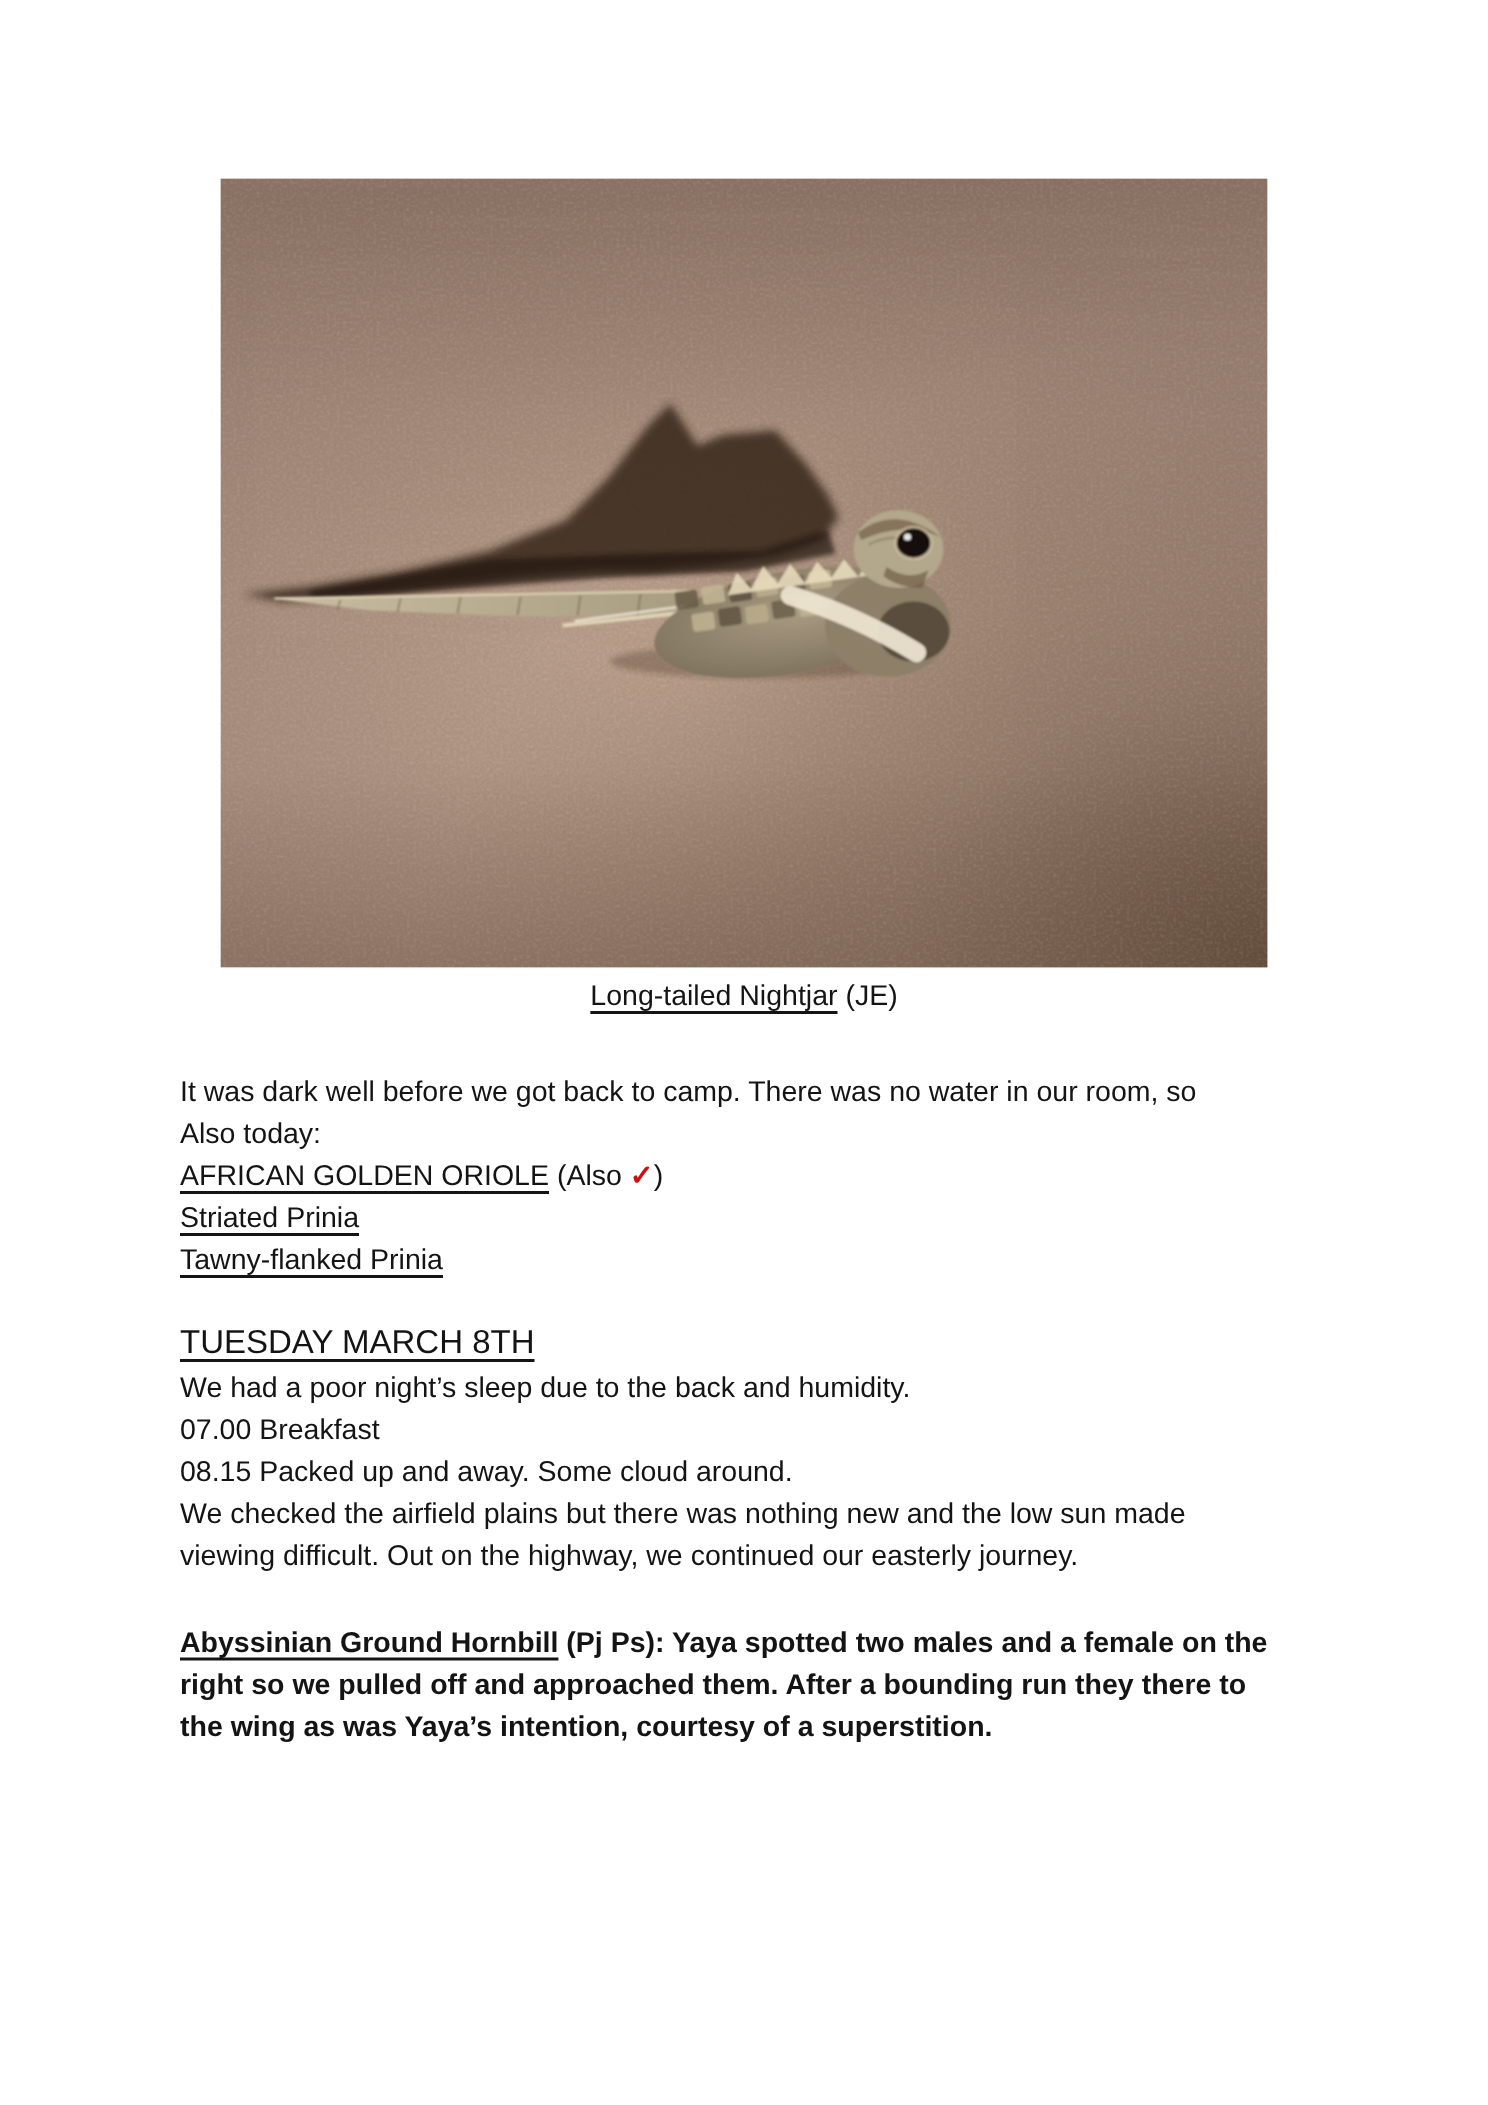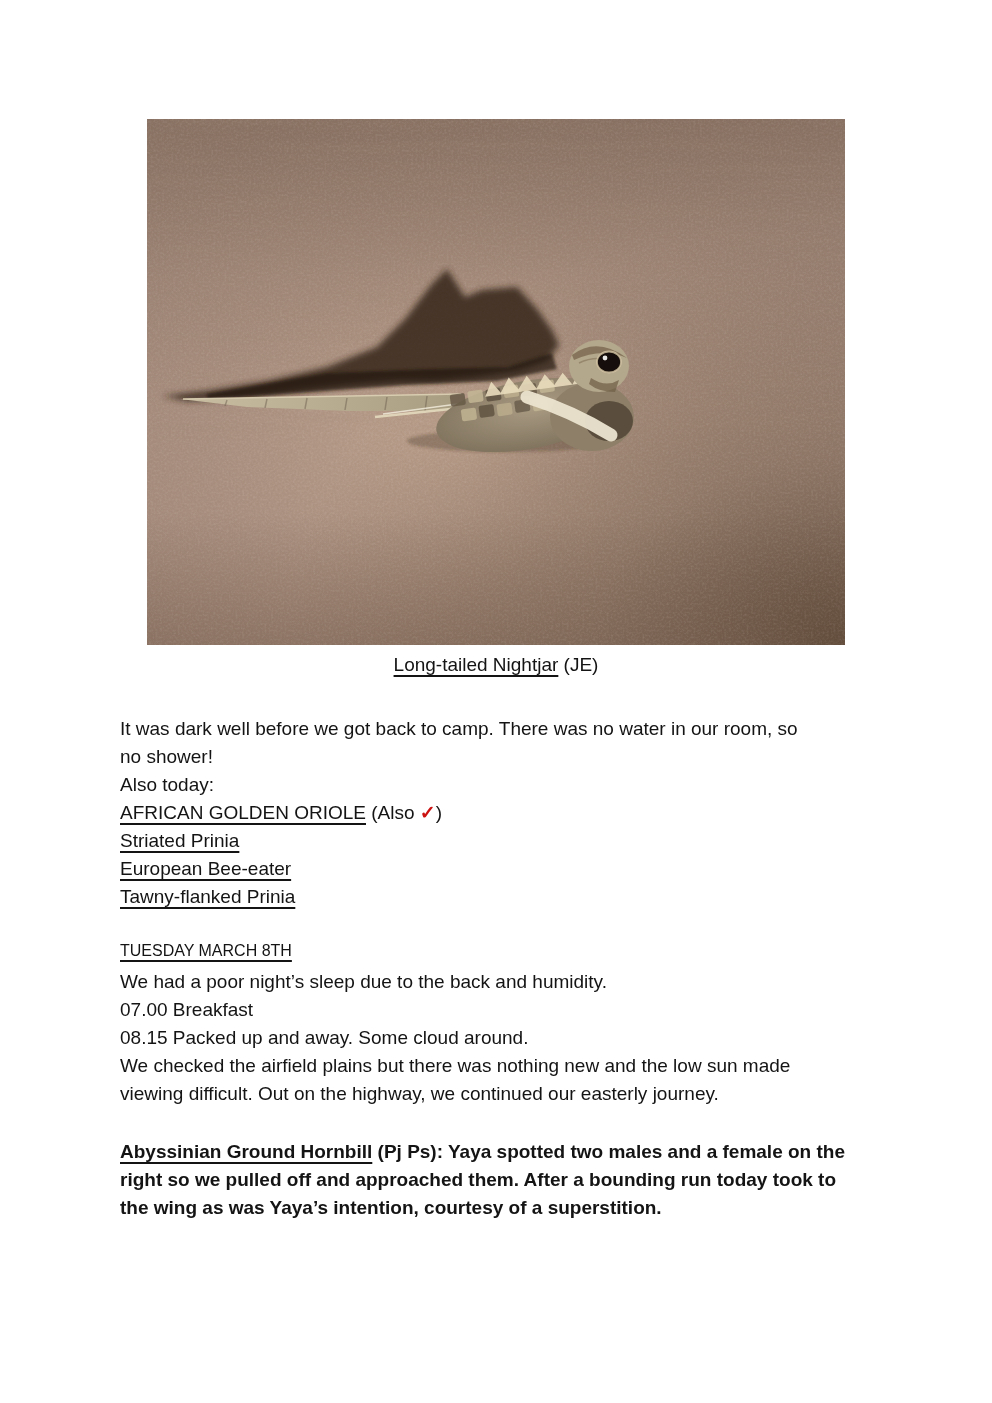--- a/index.html
+++ b/index.html
@@ -21,21 +21,21 @@
     margin:36px 0 0 120px; width:770px;
     font-size:19px; line-height:28px;
   }
   .ln { white-space:nowrap; height:28px; }
   .u {
     text-decoration:underline;
     text-decoration-thickness:1.6px;
     text-underline-offset:3.5px;
   }
   .heading {
-    font-size:16px; line-height:34px; margin-top:23px;
+    font-size:22px; line-height:34px; margin-top:23px;
     text-decoration:underline;
     text-decoration-thickness:2px;
     text-underline-offset:4px;
     white-space:nowrap;
   }
   .blockC { margin-top:30px;font-weight:bold; }
   .check { color:#cc1111; font-weight:bold; }
 </style>
 </head>
 <body>
@@ -176,38 +176,36 @@
       </g>
     </svg>
 
     <figcaption class="caption"><span class="u">Long-tailed Nightjar</span><span> (JE)</span></figcaption>
   </figure>
 
   <div class="text-col">
 
     <div class="block">
       <div class="ln">It was dark well before we got back to camp. There was no water in our room, so</div>
-      <div class="ln">no shower!</div>
       <div class="ln">Also today:</div>
       <div class="ln"><span class="u">AFRICAN GOLDEN ORIOLE</span><span> (Also </span><span class="check">✓</span><span>)</span></div>
       <div class="ln"><span class="u">Striated Prinia</span></div>
-      <div class="ln"><span class="u">European Bee-eater</span></div>
       <div class="ln"><span class="u">Tawny-flanked Prinia</span></div>
     </div>
 
     <div class="heading">TUESDAY MARCH 8TH</div>
 
     <div class="block">
       <div class="ln">We had a poor night’s sleep due to the back and humidity.</div>
       <div class="ln">07.00 Breakfast</div>
       <div class="ln">08.15 Packed up and away. Some cloud around.</div>
       <div class="ln">We checked the airfield plains but there was nothing new and the low sun made</div>
       <div class="ln">viewing difficult. Out on the highway, we continued our easterly journey.</div>
     </div>
 
     <div class="block blockC">
       <div class="ln"><span class="u">Abyssinian Ground Hornbill</span><span> (Pj Ps): Yaya spotted two males and a female on the</span></div>
-      <div class="ln">right so we pulled off and approached them. After a bounding run today took to</div>
+      <div class="ln">right so we pulled off and approached them. After a bounding run they there to</div>
       <div class="ln">the wing as was Yaya’s intention, courtesy of a superstition.</div>
     </div>
 
   </div>
 </div>
 
 </body></html>

